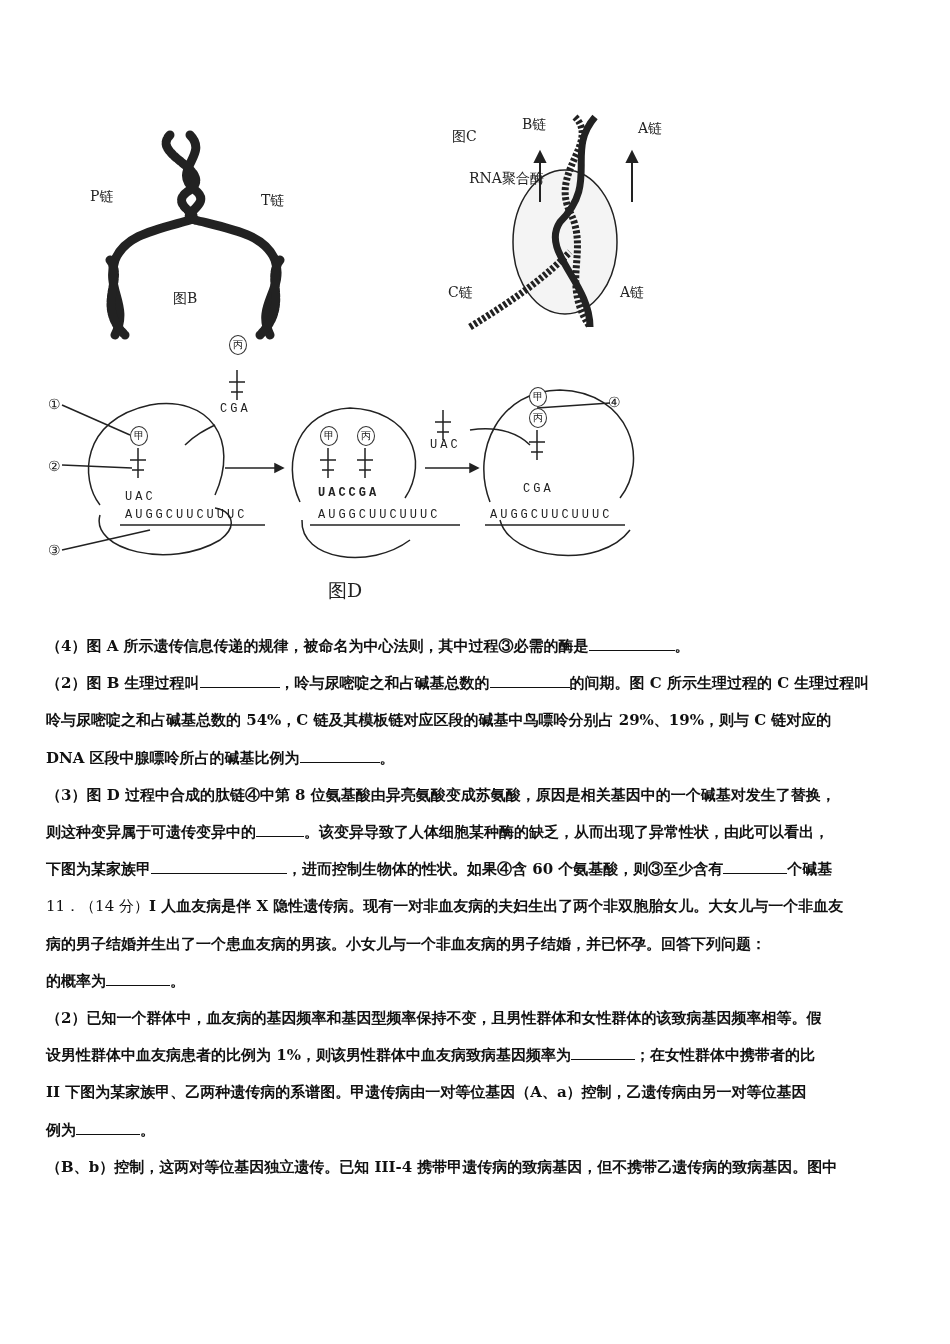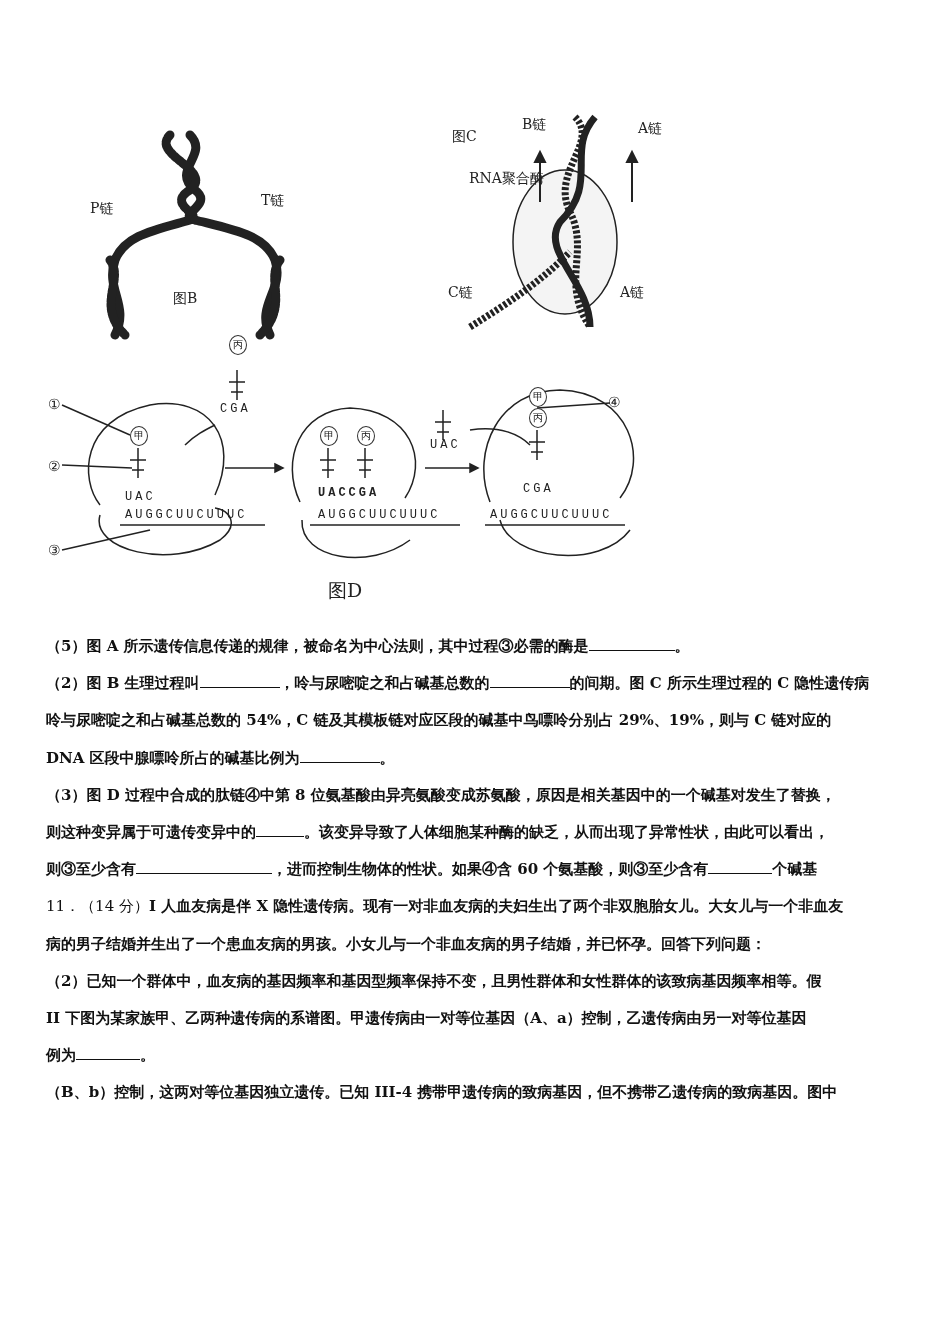--- a/index.html
+++ b/index.html
@@ -20,21 +20,21 @@
   <svg width="200" height="210" viewBox="0 0 200 210">
     <g stroke="#222" stroke-width="9" fill="none" stroke-linecap="round">
       <path d="M95 5 C115 25, 75 40, 100 60 C120 75, 80 85, 100 90"></path>
       <path d="M75 5 C55 25, 120 40, 95 60 C70 75, 110 85, 95 90" stroke-dasharray="3 2"></path>
       <path d="M95 90 C60 100, 30 105, 20 130 C10 160, 35 175, 20 205"></path>
       <path d="M15 130 C30 150, 0 175, 30 205" stroke-dasharray="3 2"></path>
       <path d="M100 90 C140 100, 170 105, 180 130 C190 160, 160 175, 175 205"></path>
       <path d="M185 130 C170 150, 195 175, 165 205" stroke-dasharray="3 2"></path>
     </g>
   </svg>
-  <span class="lbl" style="left:-5px;top:70px;">P链</span>
+  <span class="lbl" style="left:-5px;top:58px;">P链</span>
   <span class="lbl" style="left:166px;top:62px;">T链</span>
   <span class="lbl" style="left:78px;top:160px;text-align:right;">图B</span>
 </div>
 
 <div class="fig" style="left:440px;top:112px;width:240px;height:230px;">
   <svg width="240" height="230" viewBox="0 0 240 230">
     <ellipse cx="125" cy="130" rx="52" ry="72" fill="#f4f4f4" stroke="#222" stroke-width="1.5"></ellipse>
     <g stroke="#222" stroke-width="7" fill="none">
       <path d="M135 5 C160 30, 110 60, 130 100 C150 140, 120 170, 150 215" stroke-dasharray="3 2"></path>
       <path d="M155 5 C125 40, 160 70, 120 110 C100 140, 150 170, 150 215"></path>
@@ -111,39 +111,45 @@
   <span class="seq" style="left:278px;top:178px;">AUGGCUUCUUUC</span>
   <span class="seq" style="left:390px;top:108px;">UAC</span>
   <span class="seq" style="left:483px;top:152px;">CGA</span>
   <span class="seq" style="left:450px;top:178px;">AUGGCUUCUUUC</span>
 
   <span class="lbl" style="left:288px;top:248px;font-size:19px;">图D</span>
 </div>
 
 <div class="text-block">
   <span class="line">
-    <span>（5）图 A 所示遗传信息传递的规律，被命名为中心法则，其中过程③必需的酶是</span><span class="blank" style="width:86px;"></span><span>。</span>
+    <span>（4）图 A 所示遗传信息传递的规律，被命名为中心法则，其中过程③必需的酶是</span><span class="blank" style="width:86px;"></span><span>。</span>
   </span>
   <span class="line">
-    <span>（2）图 B 生理过程叫</span><span class="blank" style="width:80px;"></span><span>，呤与尿嘧啶之和占碱基总数的</span><span class="blank" style="width:80px;"></span><span>的间期。图 C 所示生理过程的 C 隐性遗传病</span>
+    <span>（2）图 B 生理过程叫</span><span class="blank" style="width:80px;"></span><span>，呤与尿嘧啶之和占碱基总数的</span><span class="blank" style="width:80px;"></span><span>的间期。图 C 所示生理过程的 C 生理过程叫</span>
   </span>
   <span class="line">呤与尿嘧啶之和占碱基总数的 54%，C 链及其模板链对应区段的碱基中鸟嘌呤分别占 29%、19%，则与 C 链对应的</span>
   <span class="line">
     <span>DNA 区段中腺嘌呤所占的碱基比例为</span><span class="blank" style="width:80px;"></span><span>。</span>
   </span>
   <span class="line">（3）图 D 过程中合成的肽链④中第 8 位氨基酸由异亮氨酸变成苏氨酸，原因是相关基因中的一个碱基对发生了替换，</span>
   <span class="line">
     <span>则这种变异属于可遗传变异中的</span><span class="blank" style="width:48px;"></span><span>。该变异导致了人体细胞某种酶的缺乏，从而出现了异常性状，由此可以看出，</span>
   </span>
   <span class="line">
-    <span>则③至少含有</span><span class="blank" style="width:136px;"></span><span>，进而控制生物体的性状。如果④含 60 个氨基酸，则③至少含有</span><span class="blank" style="width:64px;"></span><span>个碱基</span>
+    <span>下图为某家族甲</span><span class="blank" style="width:136px;"></span><span>，进而控制生物体的性状。如果④含 60 个氨基酸，则③至少含有</span><span class="blank" style="width:64px;"></span><span>个碱基</span>
   </span>
   <span class="line">
     <span style="font-weight:normal;">11．（14 分）</span><span>I 人血友病是伴 X 隐性遗传病。现有一对非血友病的夫妇生出了两个非双胞胎女儿。大女儿与一个非血友</span>
   </span>
   <span class="line">病的男子结婚并生出了一个患血友病的男孩。小女儿与一个非血友病的男子结婚，并已怀孕。回答下列问题：</span>
+  <span class="line">
+    <span>的概率为</span><span class="blank" style="width:64px;"></span><span>。</span>
+  </span>
   <span class="line">（2）已知一个群体中，血友病的基因频率和基因型频率保持不变，且男性群体和女性群体的该致病基因频率相等。假</span>
+  <span class="line">
+    <span>设男性群体中血友病患者的比例为 1%，则该男性群体中血友病致病基因频率为</span><span class="blank" style="width:64px;"></span><span>；在女性群体中携带者的比</span>
+  </span>
   <span class="line">II 下图为某家族甲、乙两种遗传病的系谱图。甲遗传病由一对等位基因（A、a）控制，乙遗传病由另一对等位基因</span>
   <span class="line">
     <span>例为</span><span class="blank" style="width:64px;"></span><span>。</span>
   </span>
   <span class="line">（B、b）控制，这两对等位基因独立遗传。已知 III-4 携带甲遗传病的致病基因，但不携带乙遗传病的致病基因。图中</span>
 </div>
 
 </body></html>

